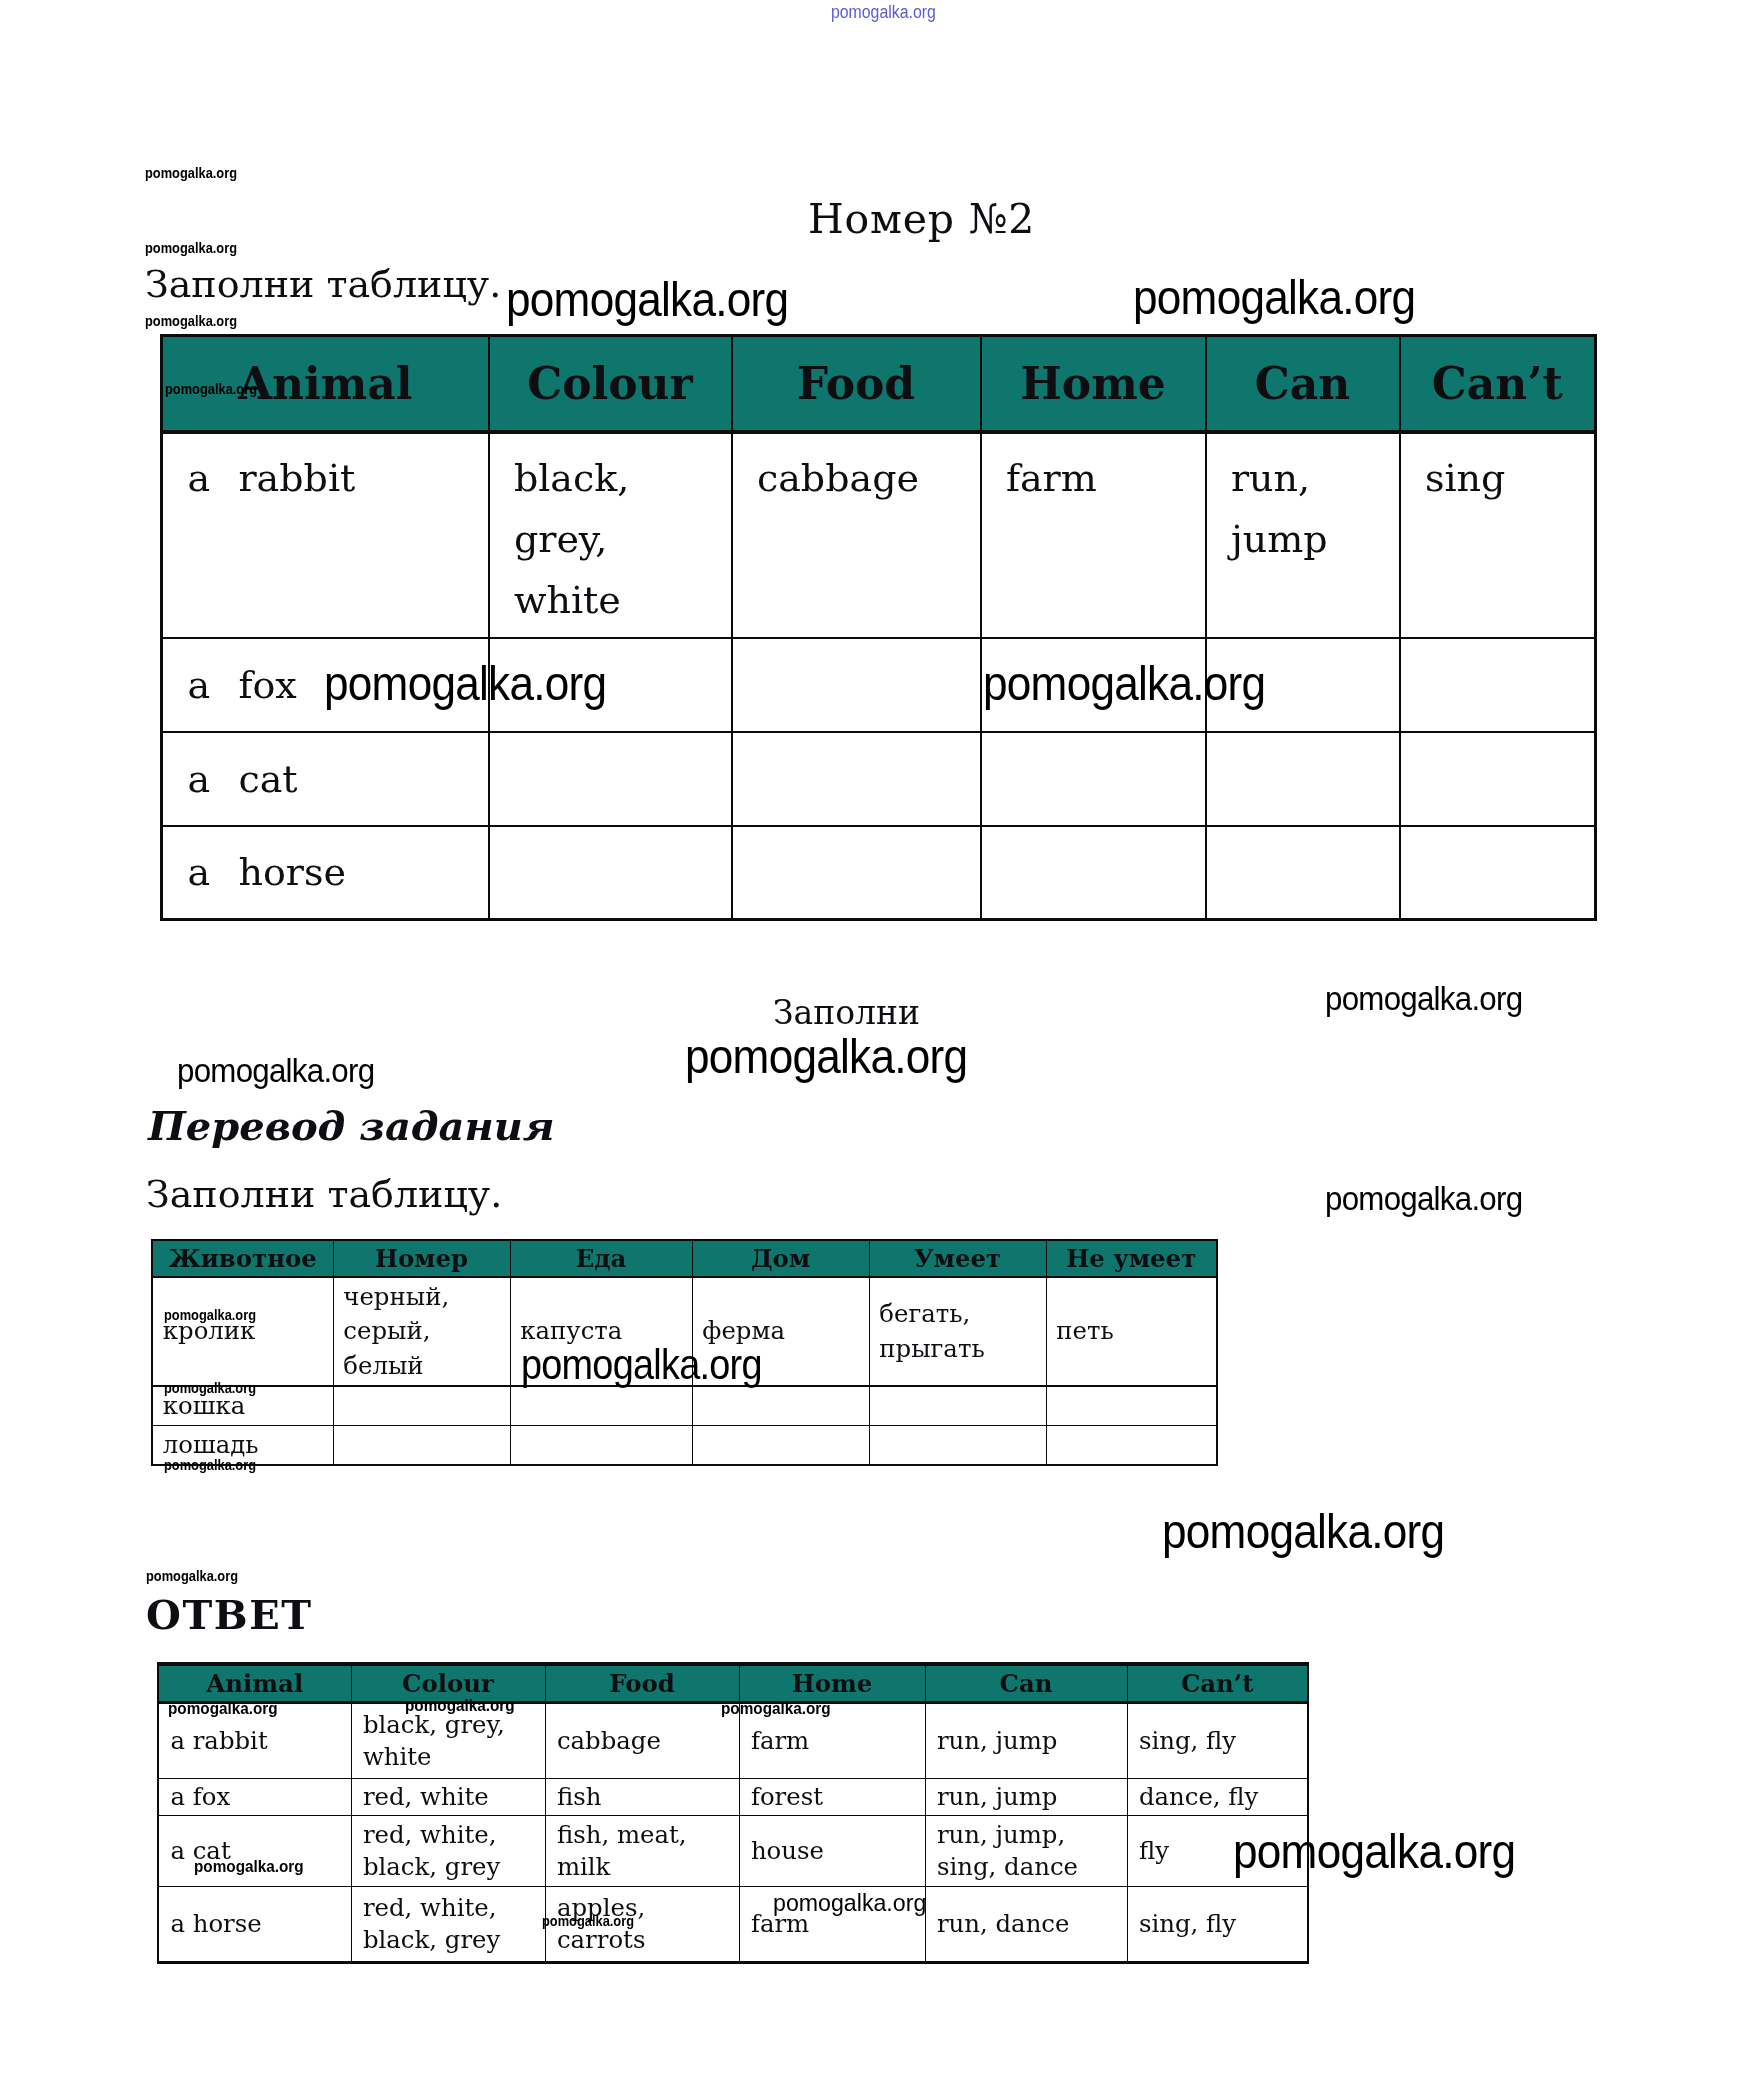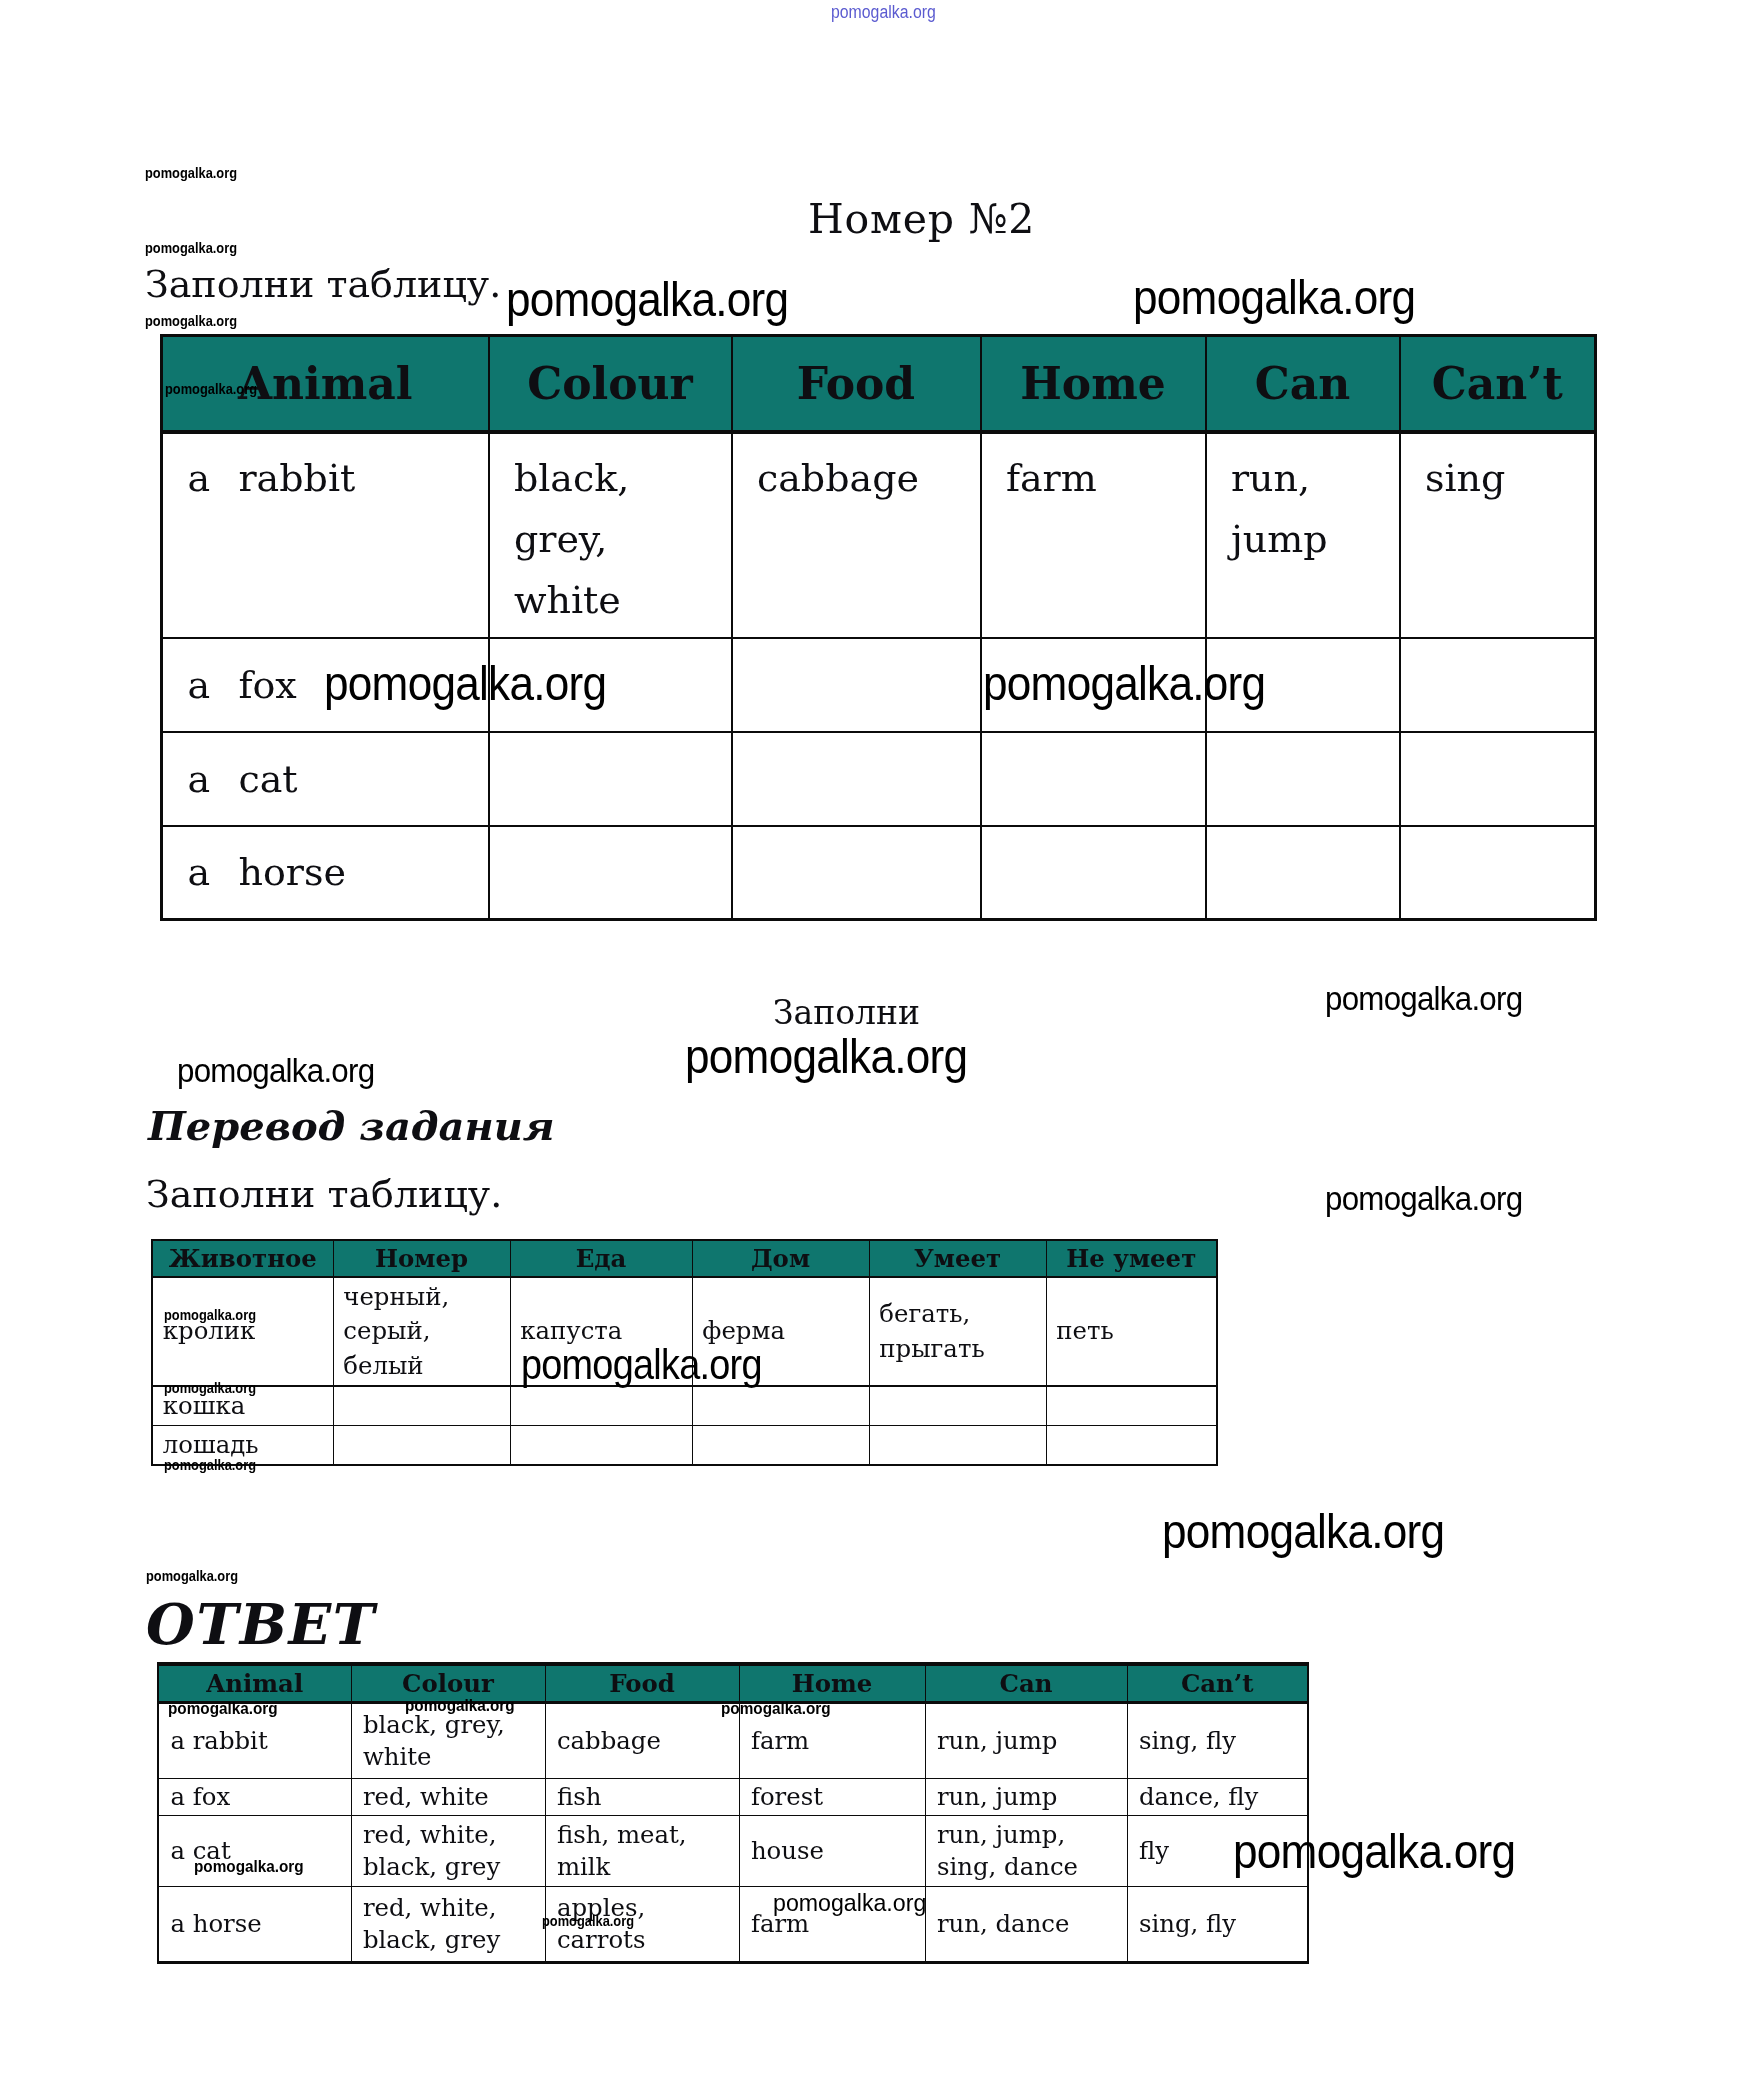--- a/index.html
+++ b/index.html
@@ -13,21 +13,21 @@
     overflow: hidden;
   }
   .abs { position: absolute; }
 
   
   .doc-title        { font-size: 41px; letter-spacing: 0.8px; }
   .task-instruction { font-size: 38px; }
   .solution-heading { font-size: 33px; }
   .translation-heading { font-size: 40px; font-weight: bold; font-style: italic; }
   .translation-instruction { font-size: 38px; }
-  .answer-heading   { font-size: 56px; font-weight: bold; letter-spacing: 1.6px; font-style: italic; }
+  .answer-heading   { font-size: 40px; font-weight: bold; letter-spacing: 1.6px; }
 
   
   .wm {
     position: absolute;
     font-family: "Liberation Sans", "DejaVu Sans", sans-serif;
     color: #000;
     white-space: nowrap;
     pointer-events: none;
     transform-origin: left top;
     line-height: 1;

